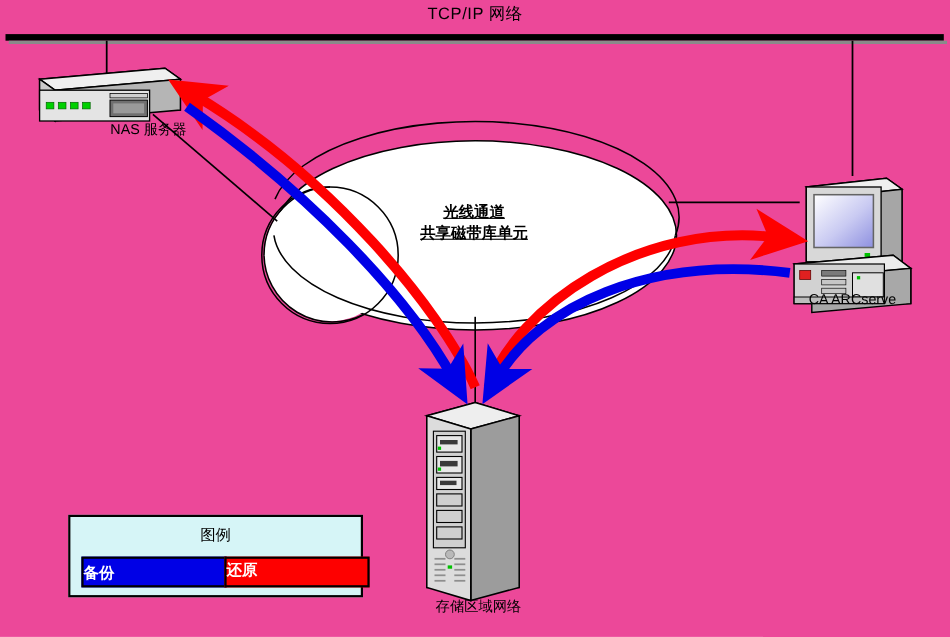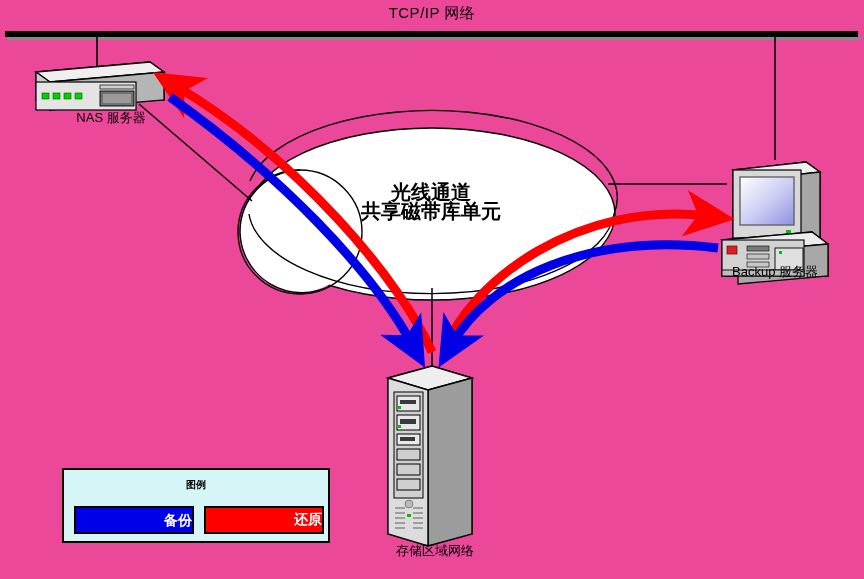--- a/index.html
+++ b/index.html
@@ -34,31 +34,33 @@
     font-family: "Liberation Sans", "DejaVu Sans", sans-serif;
   }
   #title-text {
     left: 0;
     top: 5px;
     width: 864px;
     font-size: 15px;
     letter-spacing: 0.5px;
   }
   #nas-label {
-    left: 16px;
+    left: 0px;
     top: 110px;
     width: 190px;
+    padding-left: 40px;
   }
   #cloud-label {
     left: 331px;
     top: 183px;
     width: 200px;
-    font-size: 20px;
+    font-size: 14px;
     line-height: 19px;
     font-weight: bold;
+    text-decoration: underline;
   }
   #tape-label {
     left: 335px;
     top: 543px;
     width: 200px;
   }
   #arcserve-label {
     left: 685px;
     top: 263px;
     width: 180px;
@@ -73,37 +75,36 @@
     background: #d6f5f7;
     border: 2px solid #000000;
     box-sizing: border-box;
   }
   #legend-title {
     position: absolute;
     left: 0;
     top: 8px;
     width: 264px;
     text-align: center;
-    font-size: 10px;
-    font-weight: bold;
+    font-size: 14px;
+    font-weight: normal;
     color: #000000;
   }
   .legend-swatch {
     position: absolute;
     top: 36px;
-    width: 120px;
+    width: 132px;
     height: 28px;
     border: 2px solid #000000;
     box-sizing: border-box;
     color: #ffffff;
     font-size: 14px;
     font-weight: bold;
-    text-align: right;
+    text-align: left;
     line-height: 24px;
-    padding-left: 17px;
   }
   #legend-backup {
     left: 10px;
     background: #0000e6;
   }
   #legend-restore {
     left: 140px;
     background: #fe0000;
     font-family: Liberation Serif, serif;
   }
@@ -237,21 +238,21 @@
   <div class="lbl" id="nas-label">NAS 服务器</div>
 
   <div class="lbl" id="cloud-label">
     <div>光线通道</div>
     <div>共享磁带库单元</div>
   </div>
 
   <div class="lbl" id="tape-label">存储区域网络</div>
 
   <div class="lbl" id="arcserve-label">
-    <div>Backup 服务器</div>
+    <div>CA ARCserve</div>
   </div>
 
   <div id="legend-box">
     <div id="legend-title">图例</div>
     <div class="legend-swatch" id="legend-backup">备份</div>
     <div class="legend-swatch" id="legend-restore">还原</div>
   </div>
 
 </div>
 

